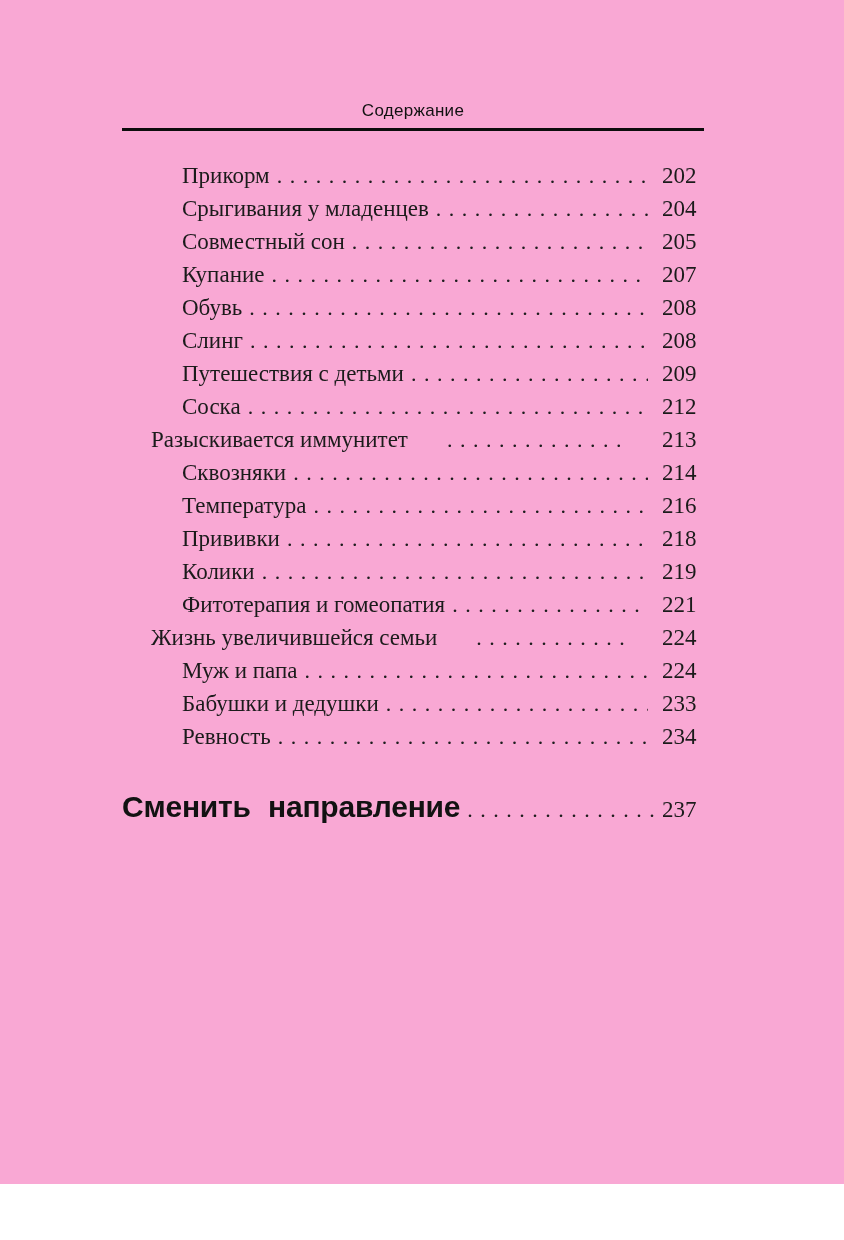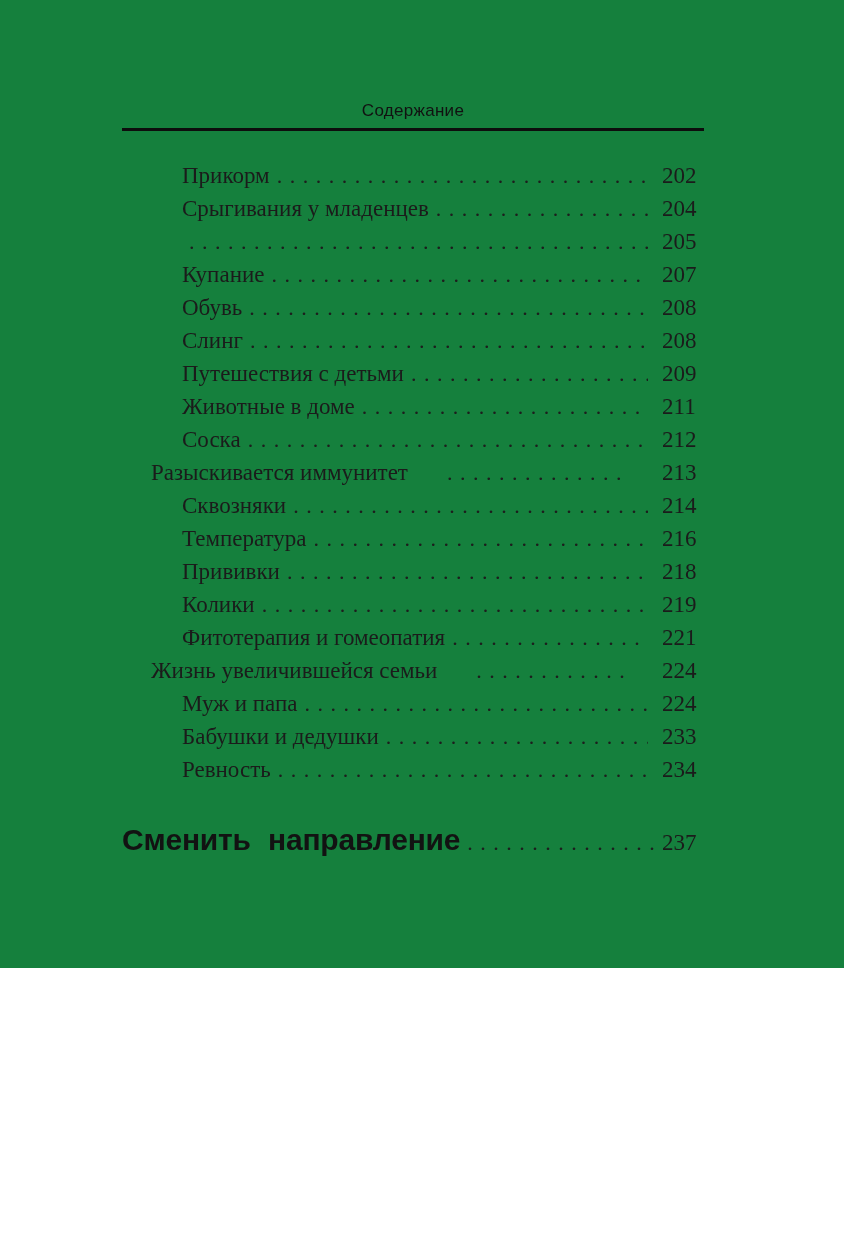--- a/index.html
+++ b/index.html
@@ -7,22 +7,22 @@
     width: 844px;
     height: 1240px;
     background: #ffffff;
     font-family: "Liberation Serif", serif;
     color: #1b1b1b;
     overflow: hidden;
   }
   .page {
     position: relative;
     width: 844px;
-    height: 968px;
-    background: #15803d;
+    height: 1184px;
+    background: #f9a8d4;
   }
   .content-col {
     position: absolute;
     left: 122px;
     top: 0;
     width: 582px;
   }
   .running-head {
     margin-top: 101px;
     height: 20px;
@@ -105,20 +105,21 @@
         <span class="label">Прикорм</span>
           <span class="dots"></span>
           <span class="num">202</span>
       </div>
       <div class="row lvl2">
         <span class="label">Срыгивания у младенцев</span>
           <span class="dots"></span>
           <span class="num">204</span>
       </div>
       <div class="row lvl2">
+        <span class="label">Совместный сон</span>
           <span class="dots"></span>
           <span class="num">205</span>
       </div>
       <div class="row lvl2">
         <span class="label">Купание</span>
           <span class="dots"></span>
           <span class="num">207</span>
       </div>
       <div class="row lvl2">
         <span class="label">Обувь</span>
@@ -127,25 +128,20 @@
       </div>
       <div class="row lvl2">
         <span class="label">Слинг</span>
           <span class="dots"></span>
           <span class="num">208</span>
       </div>
       <div class="row lvl2">
         <span class="label">Путешествия с детьми</span>
           <span class="dots"></span>
           <span class="num">209</span>
-      </div>
-      <div class="row lvl2">
-        <span class="label">Животные в доме</span>
-          <span class="dots"></span>
-          <span class="num">211</span>
       </div>
       <div class="row lvl2">
         <span class="label">Соска</span>
           <span class="dots"></span>
           <span class="num">212</span>
       </div>
       <div class="row lvl1">
         <span class="label">Разыскивается иммунитет</span>
           <span class="dots"></span>
           <span class="num">213</span>

